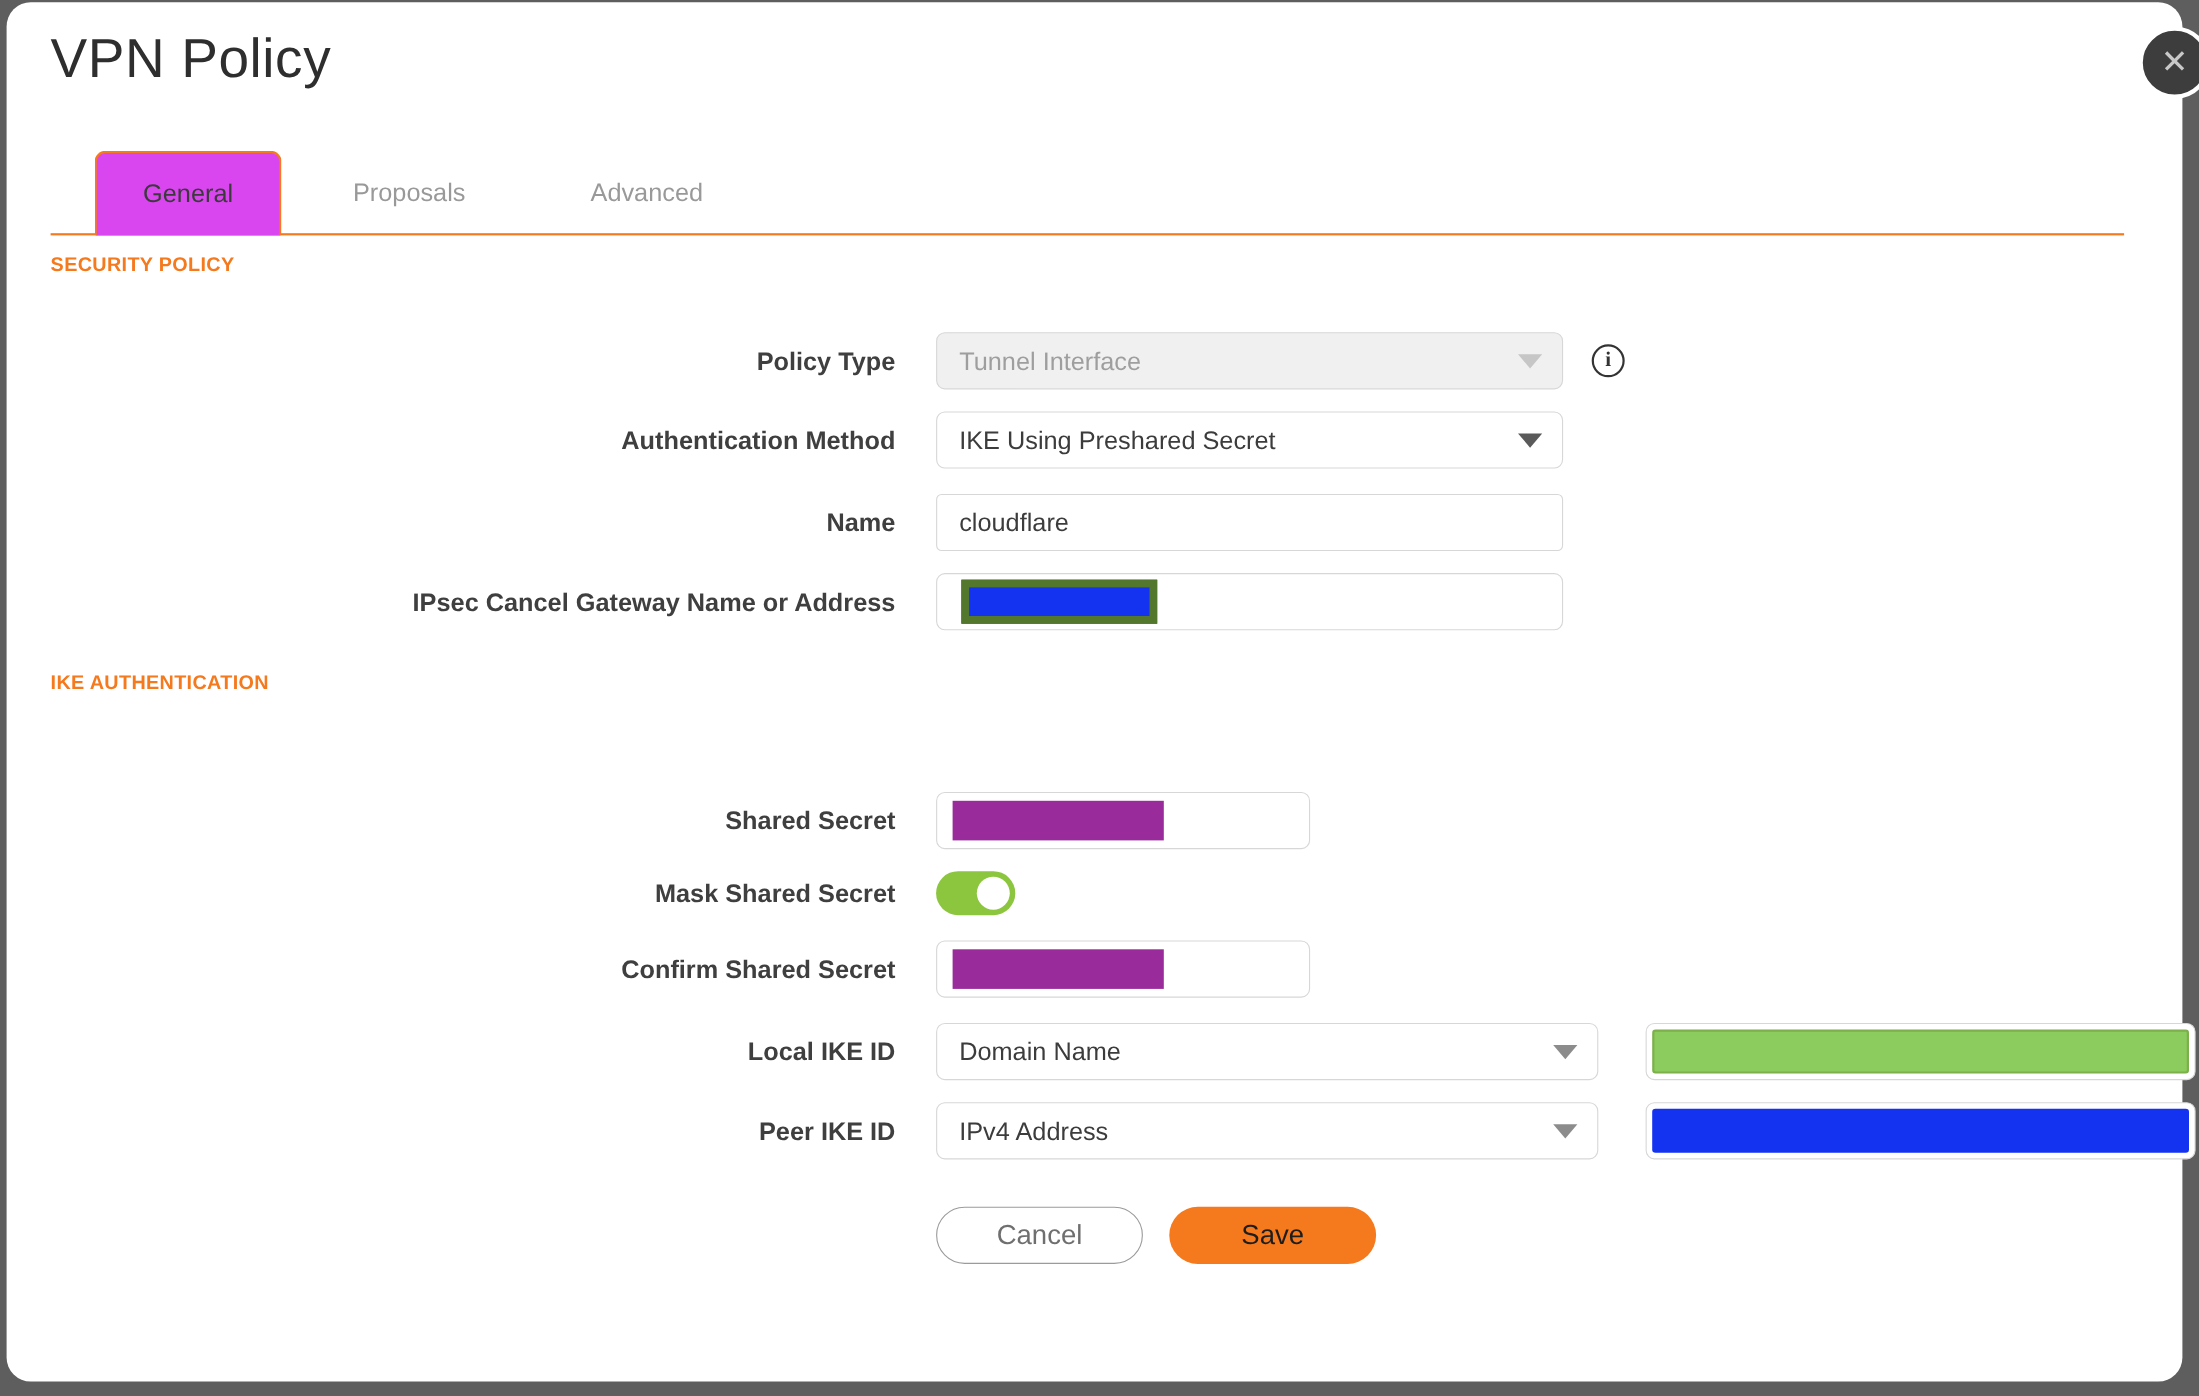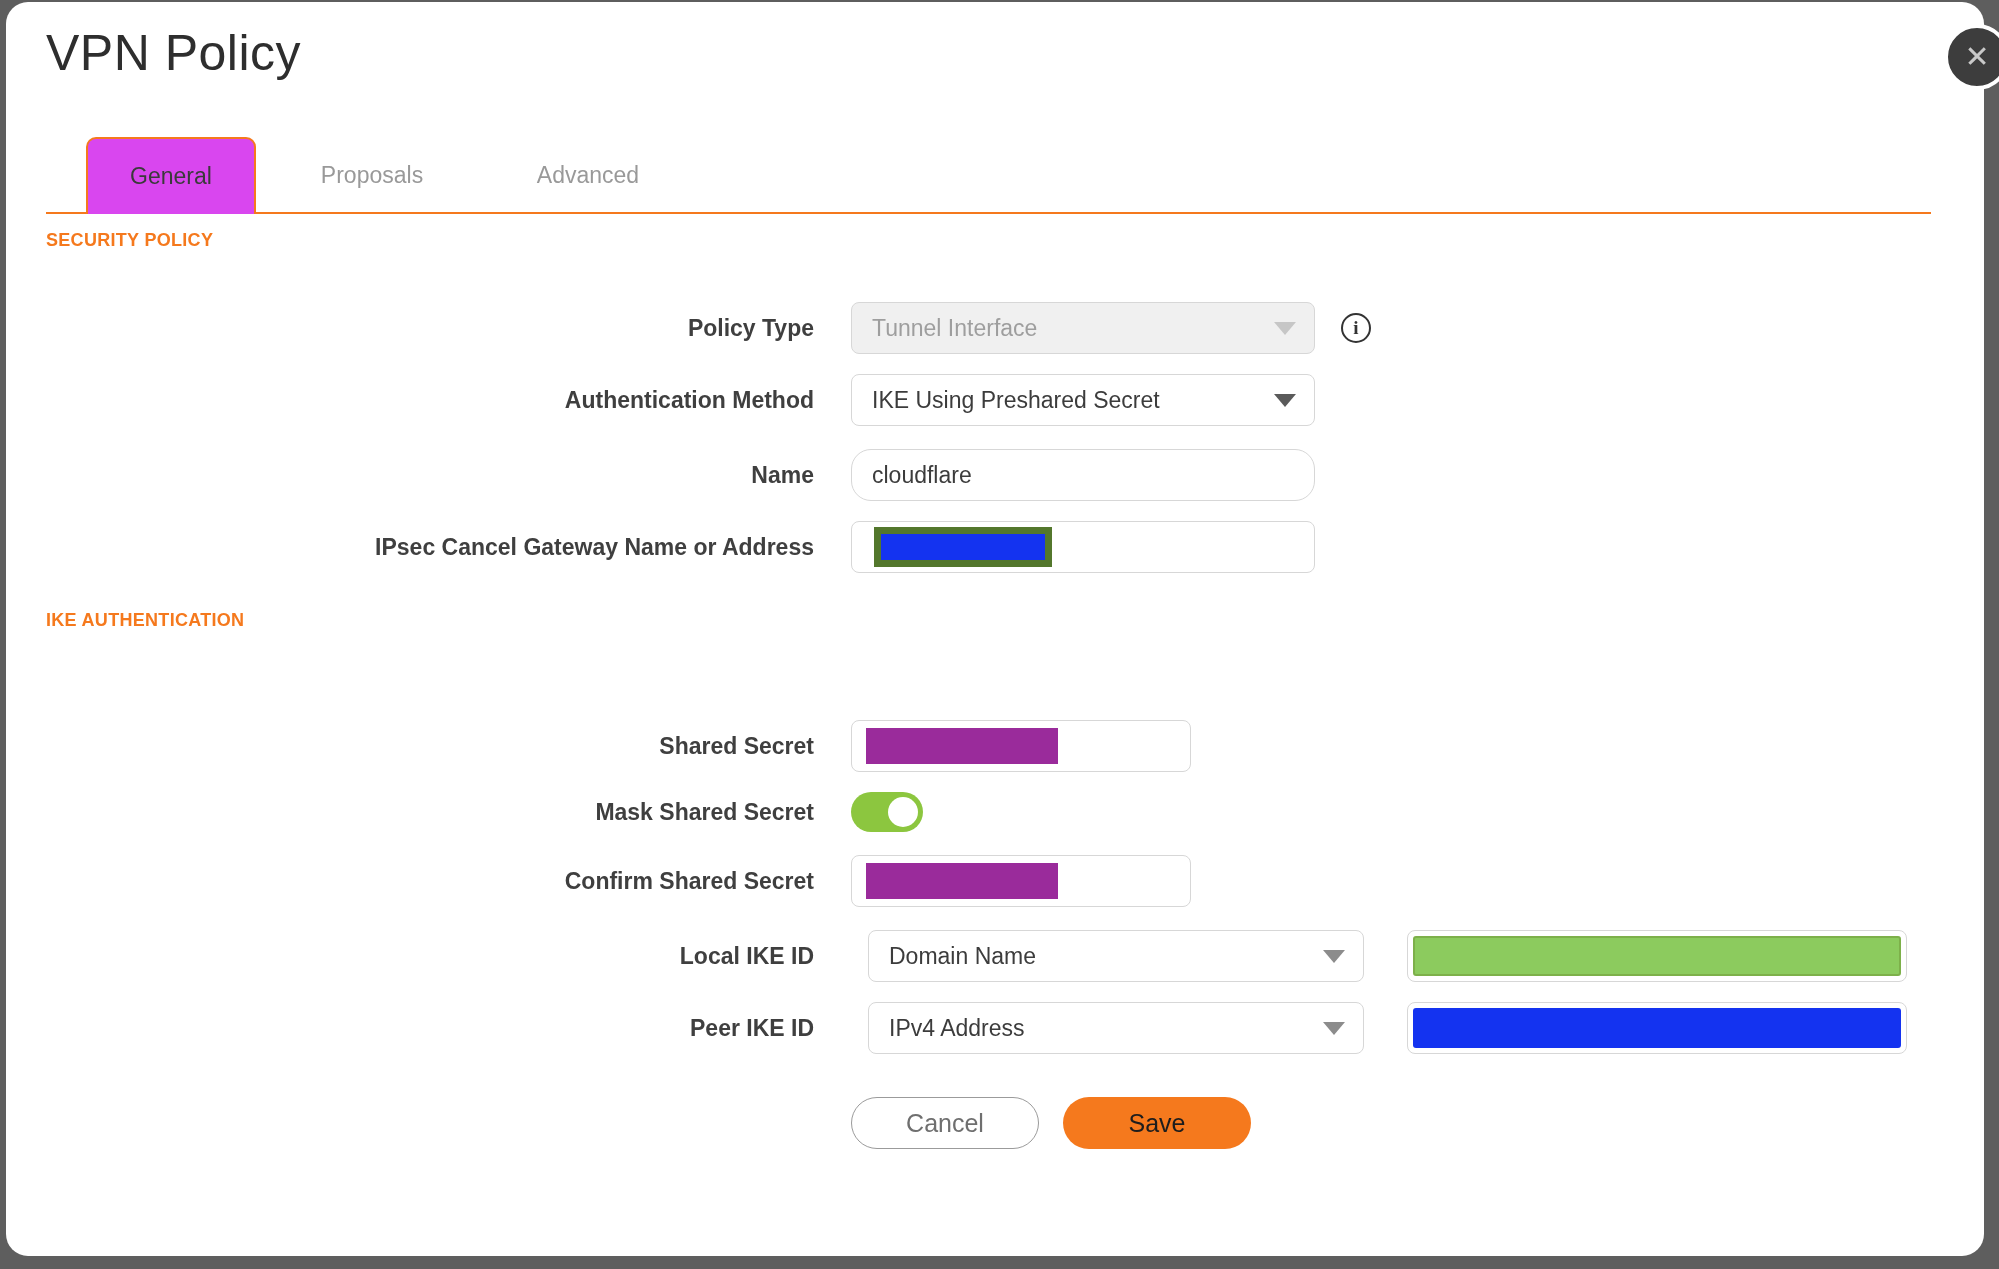--- a/index.html
+++ b/index.html
@@ -43,26 +43,26 @@
           position:relative; }
   .select { cursor:pointer; padding-left:20px; }
   .select .selval { flex:1 1 auto; }
   .caret { width:0; height:0; border-left:11px solid transparent;
            border-right:11px solid transparent; border-top:13px solid #5a5a5a;
            margin-right:18px; flex:0 0 auto; }
   .caret.light { border-top-color:#c6c6c6; }
   .caret.mid { border-top-color:#8c8c8c; }
   .ctrl.disabled { background:#f0f0f0; color:#9e9e9e; cursor:default; }
 
-  .w570 { width:464px; }
-  .w555 { width:496px;margin-left:17px; }
+  .w570 { width:570px; }
+  .w555 { width:602px; }
   .w340 { width:340px; }
   .w500 { width:500px; margin-left:43px; }
 
-  input.text-input { height:52px; border:1.5px solid #d7d7d7; border-radius:20px;
+  input.text-input { height:52px; border:1.5px solid #d7d7d7; border-radius:5px;
                      font-size:23px; color:#3c3c3c; padding-left:20px; outline:none;
                      font-family:"Liberation Sans", sans-serif; }
 
   .info-circle { width:30px; height:30px; border:2.5px solid #333; border-radius:50%;
                  margin-left:26px; display:flex; align-items:center; justify-content:center;
                  font-size:19px; font-weight:bold; color:#333; cursor:pointer;
                  font-family:"Liberation Serif", serif; }
 
   
   .redact-gw { margin-left:22px; width:178px; height:40px; border:7px solid #53772c; }

